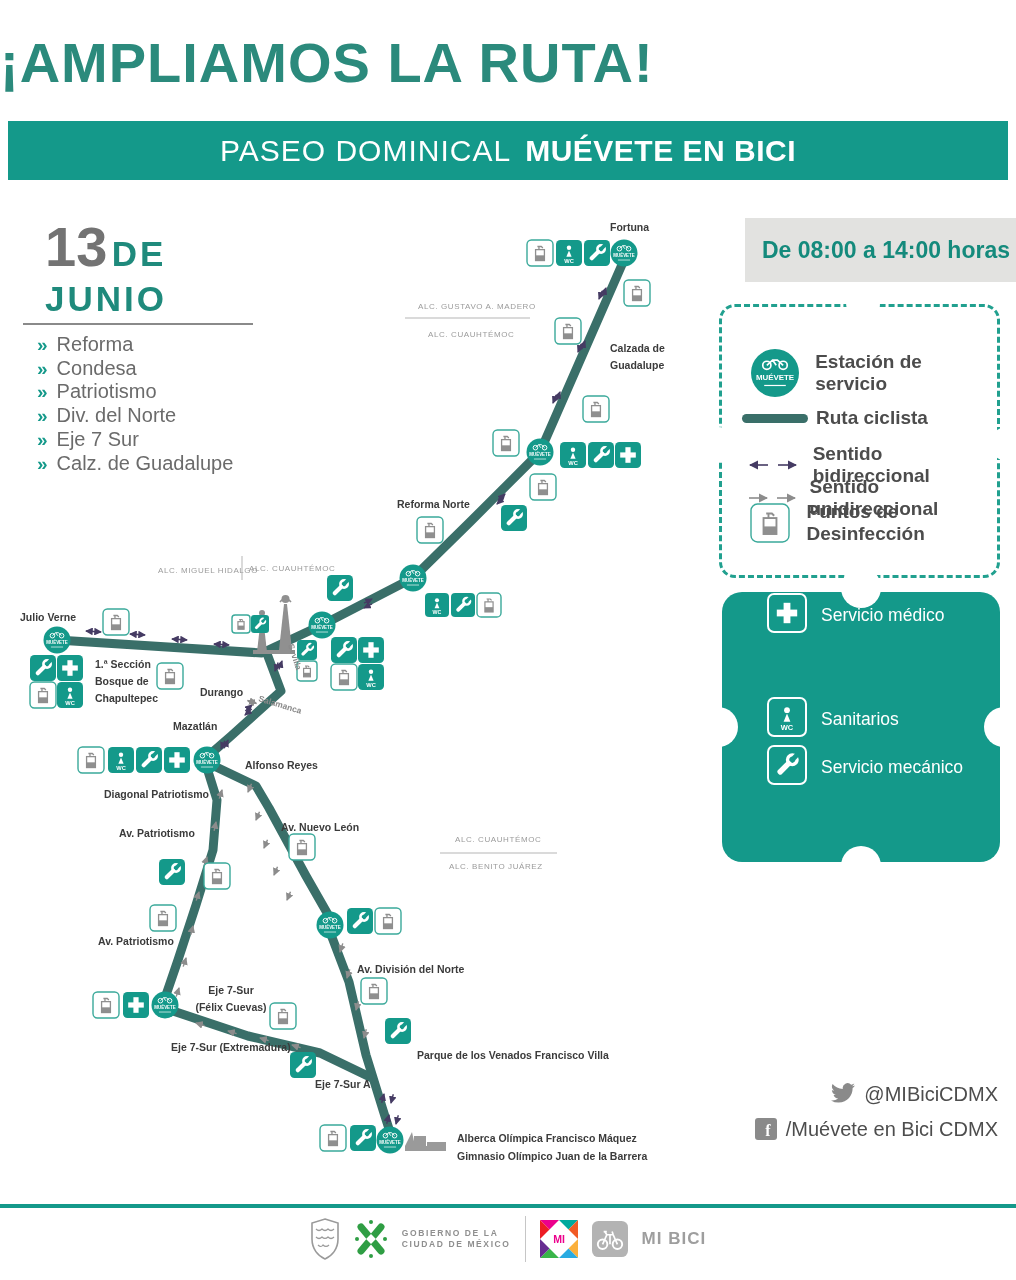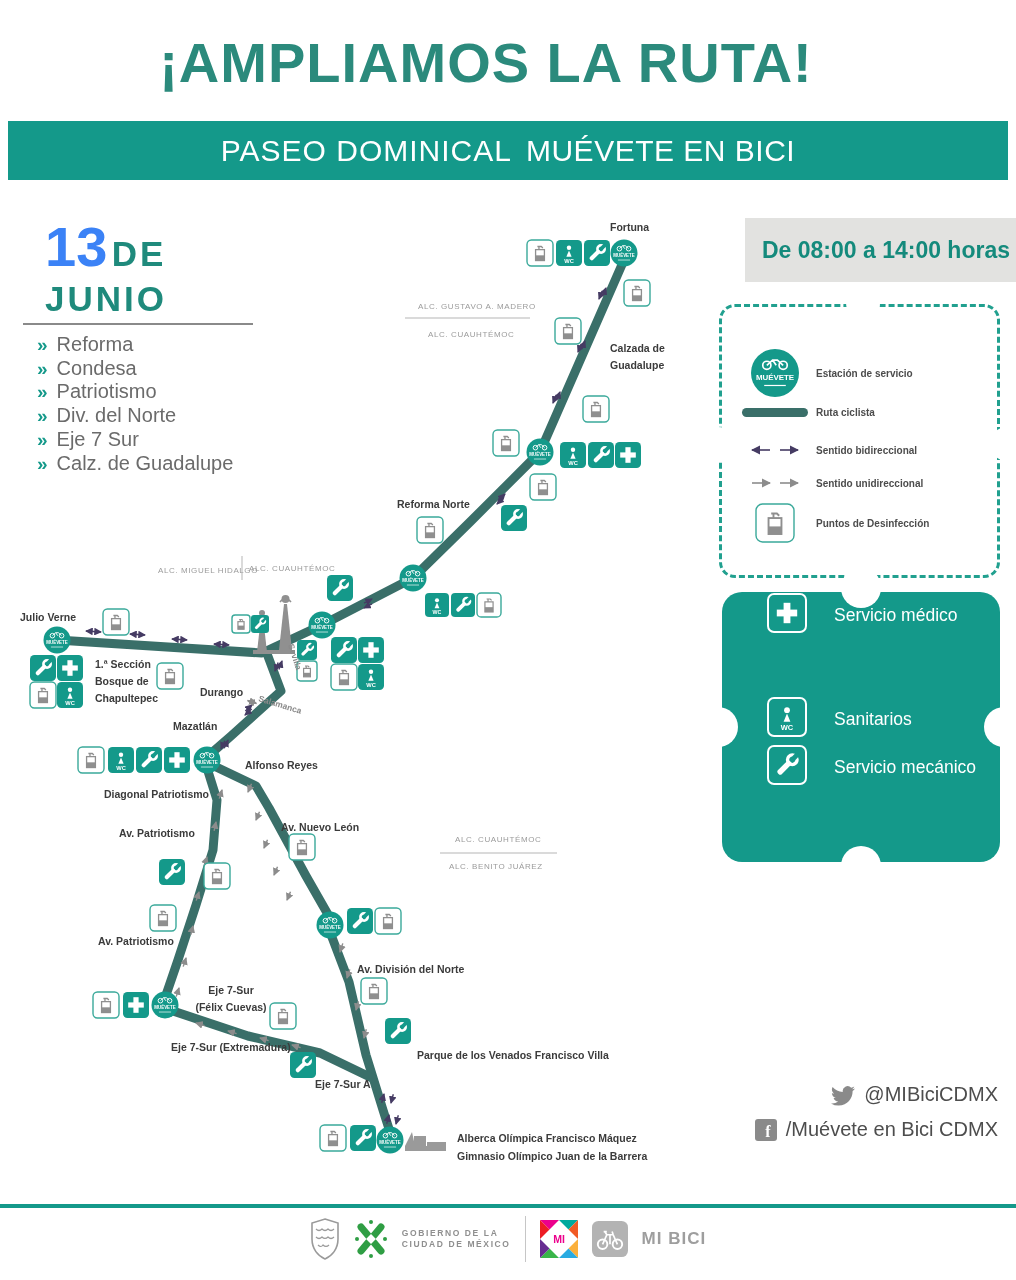--- a/index.html
+++ b/index.html
@@ -1,63 +1,63 @@
 <!DOCTYPE html>
 <html><head>
 <meta charset="utf-8">
 <style>
   html,body{margin:0;padding:0;background:#fff;}
   body{width:1016px;height:1280px;position:relative;font-family:"Liberation Sans",sans-serif;overflow:hidden;}
   .abs{position:absolute;}
 
   
-  #title{top:30px;left:0;width:972px;text-align:center;font-size:56px;font-weight:800;color:#2b8a7c;letter-spacing:1px;}
+  #title{top:30px;left:0;width:972px;text-align:left;font-size:56px;font-weight:800;color:#2b8a7c;letter-spacing:1px;}
   #banner{top:121px;left:8px;width:1000px;height:59px;background:#14998a;color:#fff;display:flex;align-items:center;justify-content:center;gap:14px;font-size:30px;}
   #banner .b1{font-weight:400;letter-spacing:1px;}
-  #banner .b2{font-weight:400;letter-spacing:0.5px;}
+  #banner .b2{font-weight:700;letter-spacing:0.5px;}
 
   
   #date-panel{top:214px;left:23px;width:250px;}
   #date-panel .date-line{padding-left:22px;}
-  #date-panel .day{font-size:56px;font-weight:800;color:#3b82f6;}
+  #date-panel .day{font-size:56px;font-weight:800;color:#737373;}
   #date-panel .month{font-size:35px;font-weight:700;color:#1f8a7c;letter-spacing:3px;}
   #date-panel .rule{margin-top:4px;width:230px;height:2px;background:#8a8a8a;}
   #date-panel ul{list-style:none;margin:8px 0 0 0;padding:0 0 0 14px;}
   #date-panel li{font-size:20px;color:#6b6b6b;line-height:23.7px;display:flex;align-items:baseline;}
   #date-panel .chev{color:#14998a;font-weight:bold;font-size:19px;margin-right:9px;}
 
   
   #schedule{top:218px;left:718px;width:282px;height:64px;background:#e2e2e0;display:flex;align-items:center;justify-content:center;margin-left:27px;}
   #schedule span{font-size:23px;font-weight:800;color:#148a7c;}
 
   
   #legend{top:304px;left:719px;width:281px;height:274px;border:3px dashed #21a08f;border-radius:16px;box-sizing:border-box;}
   .notch{position:absolute;background:#fff;border-radius:50%;}
   .lg-row{position:absolute;left:12px;display:flex;align-items:center;}
   .lg-row:nth-of-type(1){top:40px;}
   .lg-row:nth-of-type(2){top:100px;}
   .lg-row:nth-of-type(3){top:136px;}
   .lg-row:nth-of-type(4){top:169px;}
   .lg-row:nth-of-type(5){top:194px;}
   .lg-ic{width:82px;display:flex;justify-content:center;align-items:center;}
-  .lg-lb{font-size:10px;font-weight:bold;color:#4c4c4c;}
+  .lg-lb{font-size:19px;font-weight:bold;color:#4c4c4c;}
   .lg-route{width:66px;height:9px;border-radius:5px;background:#3a6f69;}
 
   
   #services{top:592px;left:722px;width:278px;height:270px;background:#14998a;border-radius:20px;}
   #services .sv-title{position:absolute;top:24px;width:100%;text-align:center;color:#fff;font-size:27px;font-weight:800;letter-spacing:4px;line-height:36px;}
-  .sv-row{position:absolute;left:44px;display:flex;align-items:center;gap:26px;}
+  .sv-row{position:absolute;left:44px;display:flex;align-items:center;gap:13px;}
   .sv-row:nth-of-type(2){top:104px;}
   .sv-row:nth-of-type(3){top:152px;}
   .sv-row:nth-of-type(4){top:200px;}
   .sv-lb{font-size:17.5px;color:#fff;font-weight:400;}
 
   
   #social{top:1083px;right:18px;display:flex;flex-direction:column;align-items:flex-end;gap:12px;}
-  .so-row{display:flex;align-items:flex-end;gap:9px;}
+  .so-row{display:flex;align-items:flex-start;gap:9px;}
   .so-lb{font-size:20px;color:#4d4d4d;}
 
   
   #footer-line{top:1204px;left:0;width:1016px;height:4px;background:#14998a;}
   #footer{top:1216px;left:0;width:1016px;display:flex;justify-content:center;align-items:center;gap:14px;}
   .gov-text{font-size:8.5px;font-weight:bold;letter-spacing:1.6px;color:#8f8f8f;line-height:11px;}
   .f-div{width:1px;height:46px;background:#c6c6c6;}
   .mibici-lb{font-size:17px;font-weight:bold;letter-spacing:1px;color:#9e9e9e;}
 
   

